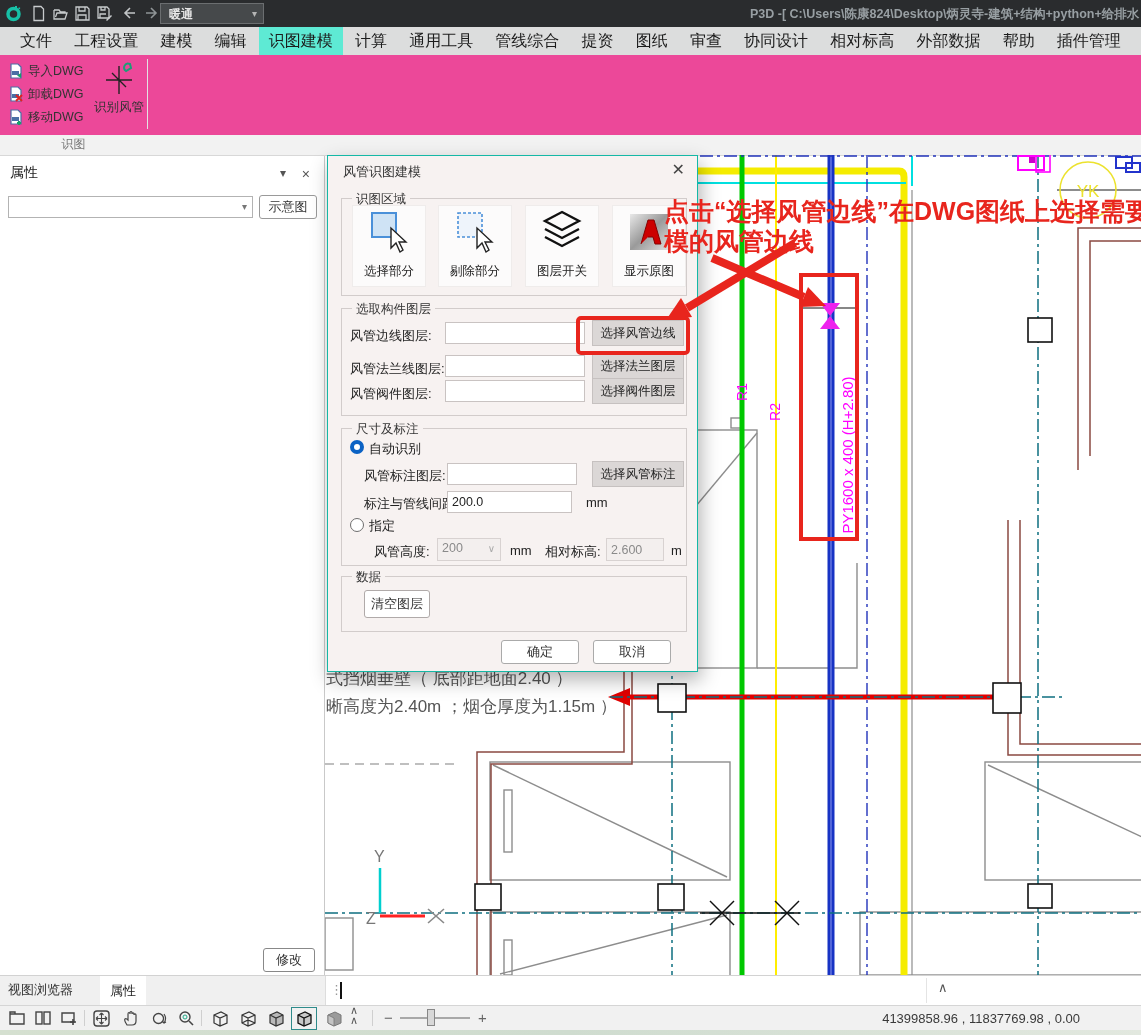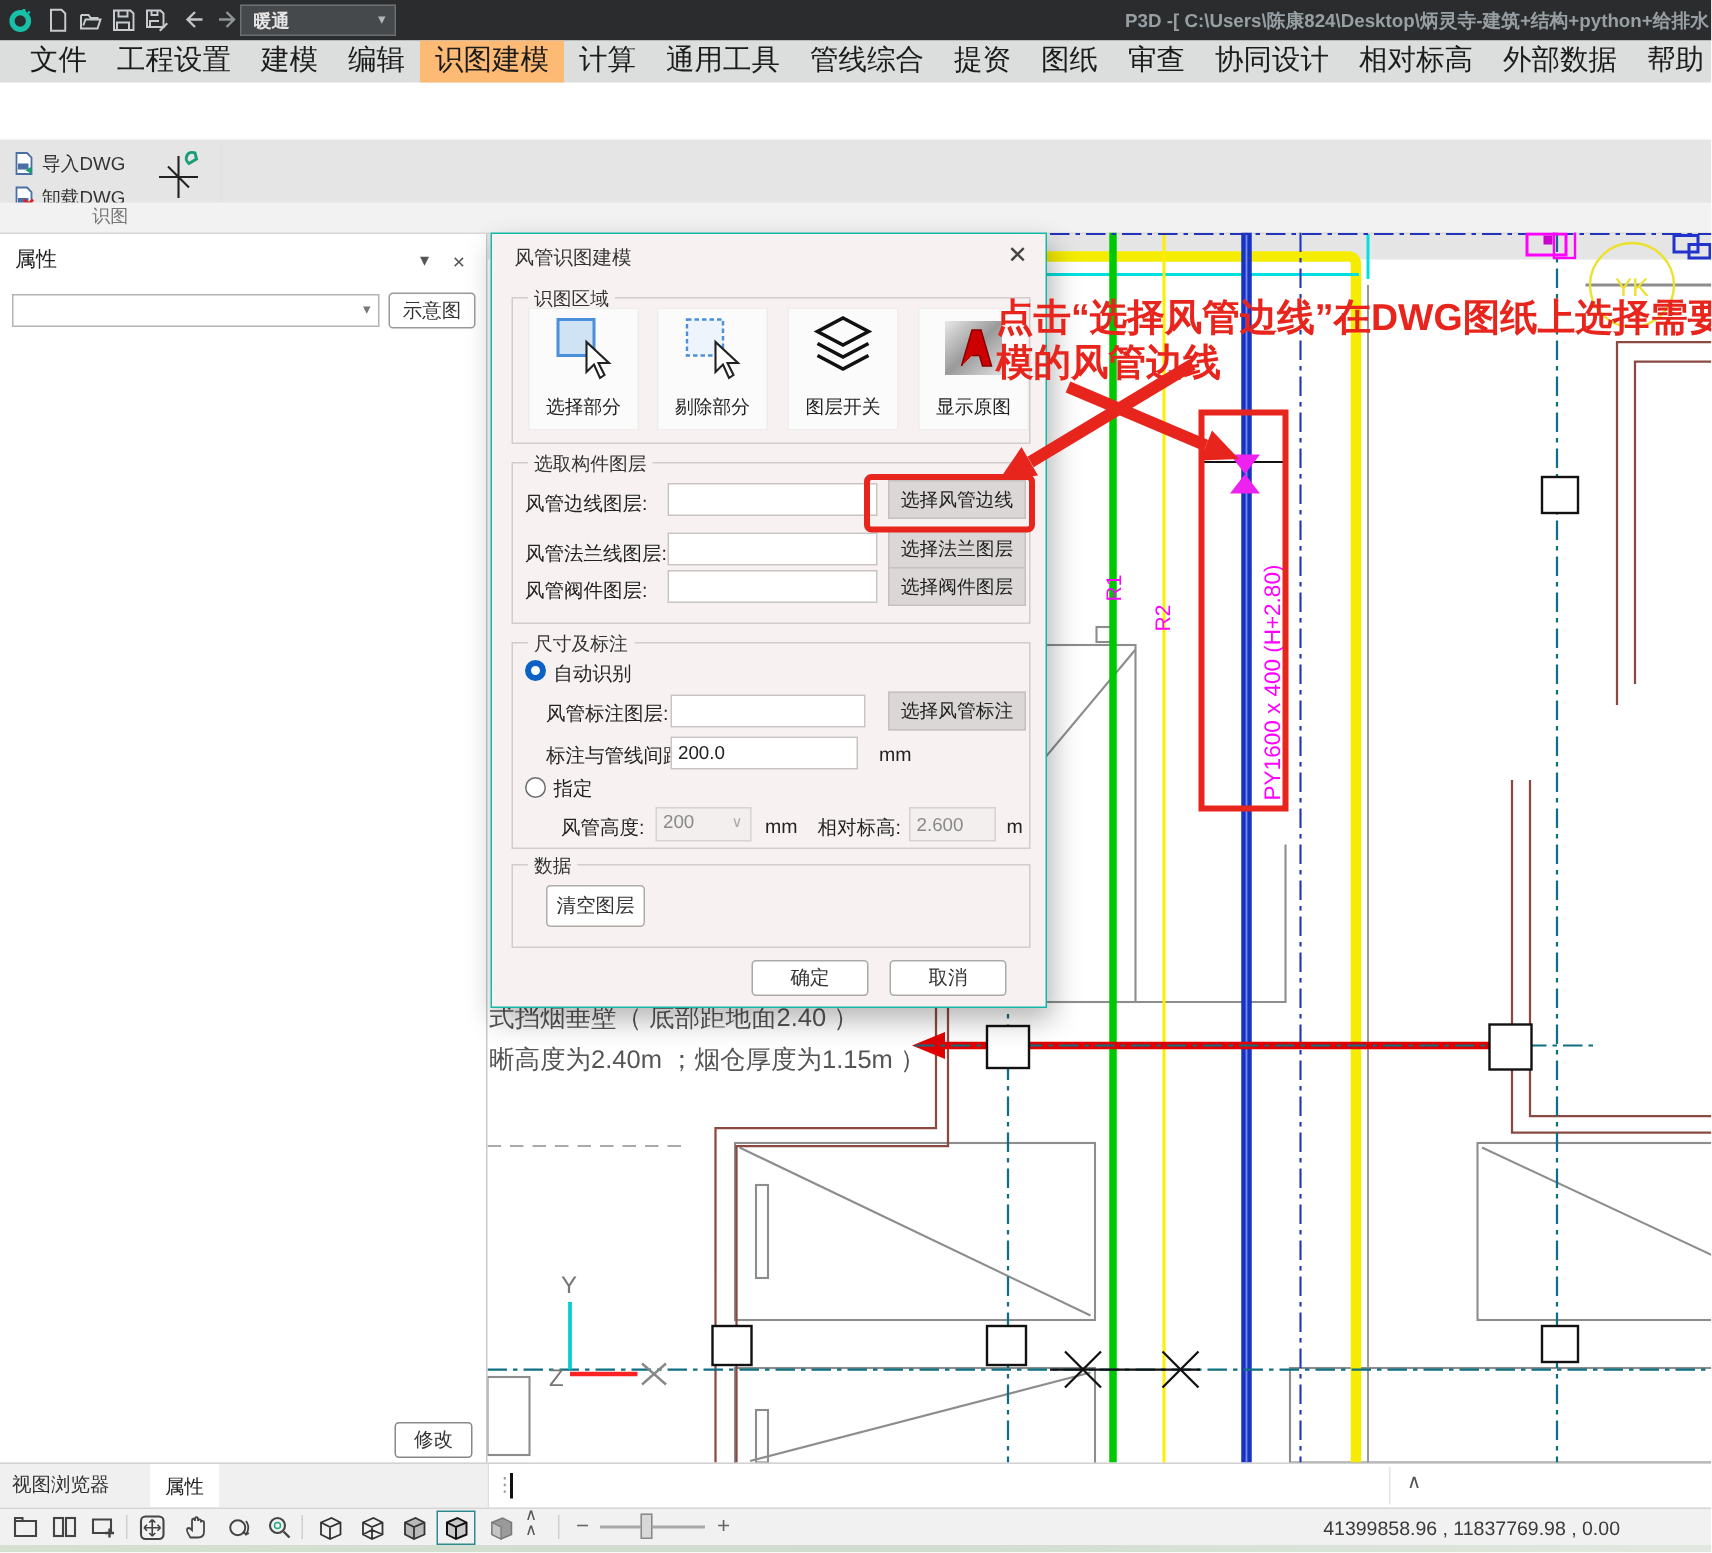--- a/index.html
+++ b/index.html
@@ -9,24 +9,24 @@
   
   #titlebar{left:0;top:0;width:1141px;height:27px;background:#2a2c2e;font-weight:bold;}
   #titlebar .ico{position:absolute;top:5px;width:17px;height:17px;}
   #specialty{position:absolute;left:160px;top:3px;width:104px;height:21px;background:#46494b;border:1px solid #6b6e70;
              color:#e6e6e6;font-size:12px;line-height:20px;padding-left:8px;box-sizing:border-box;}
   #specialty .caret{position:absolute;right:6px;top:0;color:#b5b5b5;font-size:10px;}
   #win-title{position:absolute;left:750px;top:6px;width:391px;color:#989fa3;font-size:12.5px;white-space:nowrap;overflow:hidden;}
   
   #menubar{left:0;top:27px;width:1141px;height:28px;background:#dcdddd;display:flex;justify-content:space-between;
            align-items:stretch;padding:0 10px;box-sizing:border-box;}
-  #menubar .tab{font-size:19px;color:#1c1c1c;line-height:28px;padding:0 10px;white-space:nowrap;}
-  #menubar .tab.active{background:#fdba74;}
-  
-  #ribbon{left:0;top:55px;width:1141px;height:80px;background:#e5e5e5;margin-top:38px;}
+  #menubar .tab{font-size:16px;color:#1c1c1c;line-height:28px;padding:0 10px;white-space:nowrap;}
+  #menubar .tab.active{background:#5eead4;}
+  
+  #ribbon{left:0;top:55px;width:1141px;height:80px;background:#ec4899;}
   .dwgbtn{position:absolute;left:8px;height:20px;display:flex;align-items:center;gap:4px;font-size:12.5px;color:#333;}
   #bigbtn{position:absolute;left:92px;top:3px;width:54px;height:74px;text-align:center;font-size:12.5px;color:#333;}
   #ribbon .vsep{position:absolute;left:147px;top:4px;width:1px;height:70px;background:#e2e2e2;}
   #groupbar{left:0;top:135px;width:1141px;height:20px;background:#f2f2f2;border-bottom:1px solid #d8d8d8;}
   #groupbar .glabel{position:absolute;left:0;width:147px;text-align:center;font-size:12px;color:#777;line-height:19px;}
   
   #leftpanel{left:0;top:156px;width:325px;height:819px;background:#fff;border-right:1px solid #c9c9c9;box-sizing:border-box;}
   #prop-title{position:absolute;left:10px;top:8px;font-size:14px;color:#222;}
   .hdr-ico{position:absolute;top:10px;color:#555;font-size:12px;}
   #prop-combo{position:absolute;left:8px;top:40px;width:245px;height:22px;background:#fff;border:1px solid #b3b3b3;box-sizing:border-box;}

